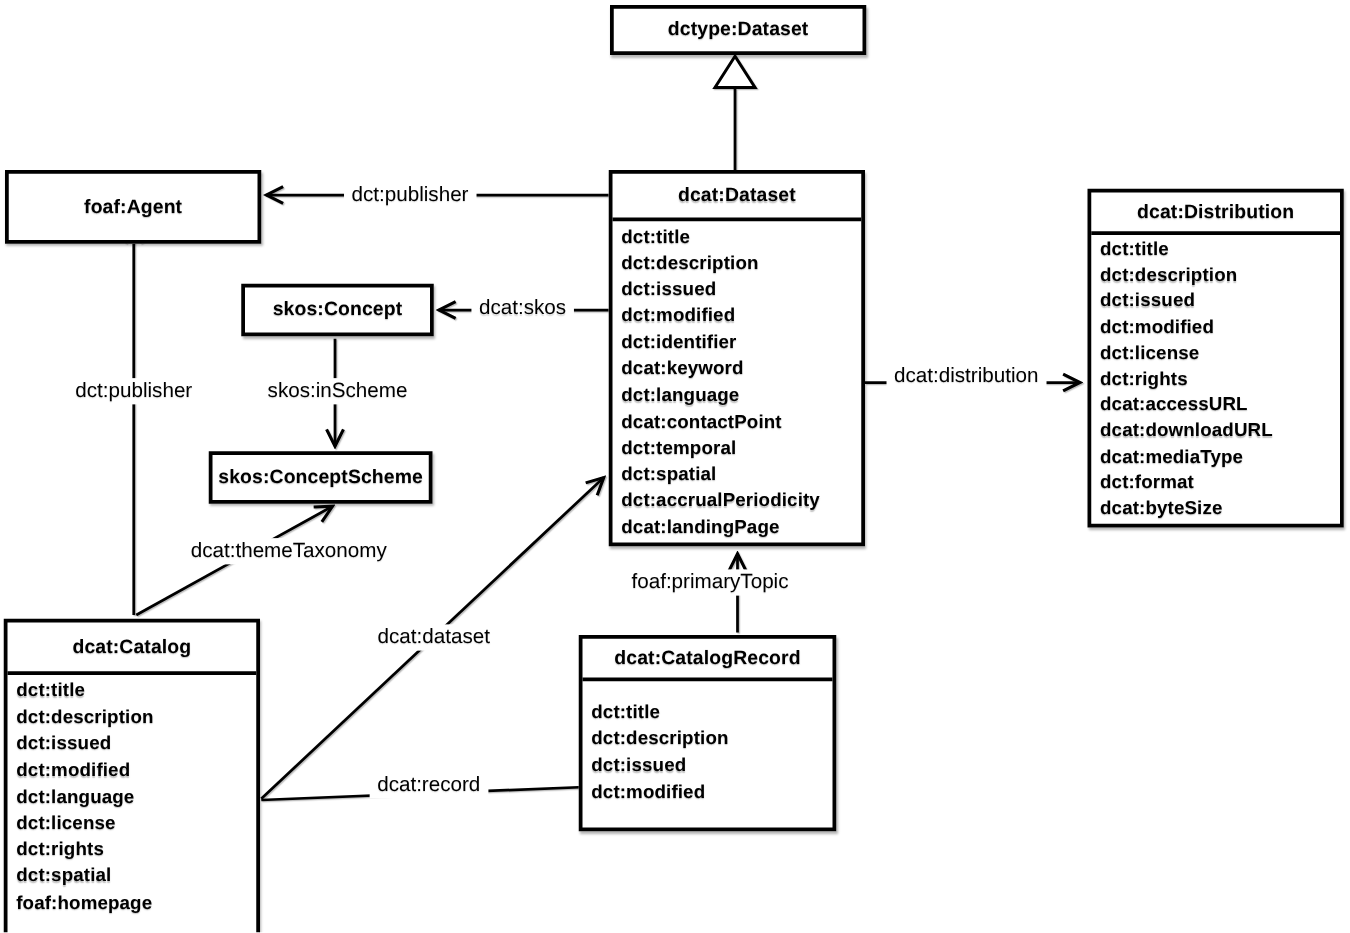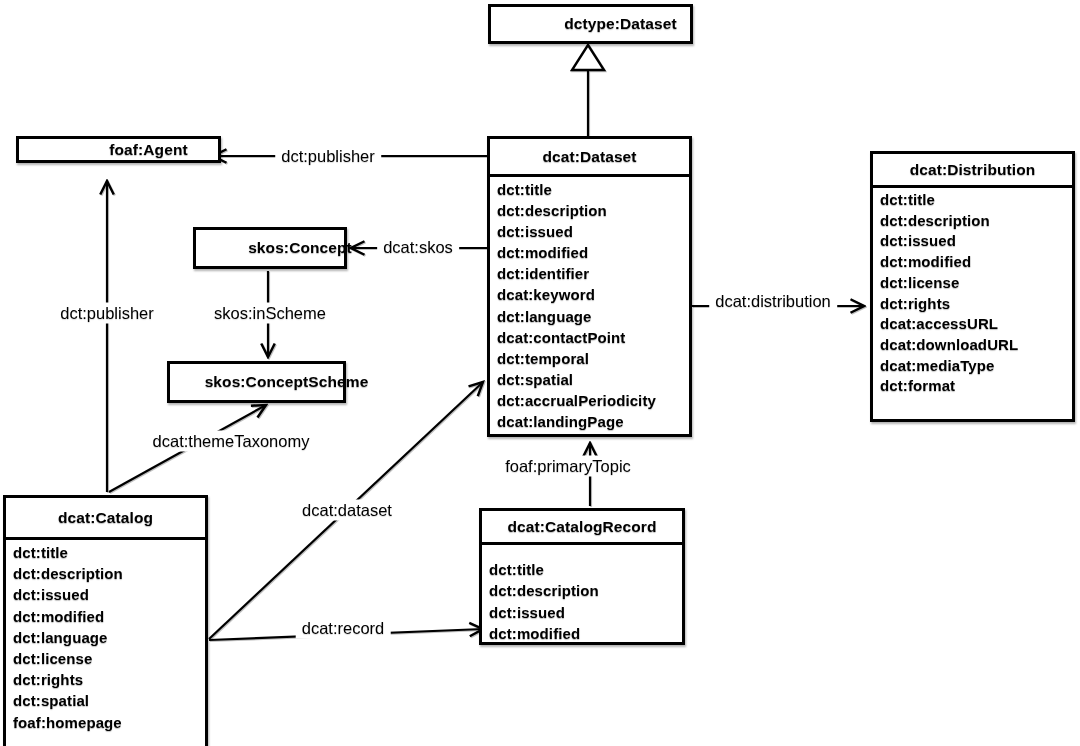--- a/index.html
+++ b/index.html
@@ -11,21 +11,21 @@
     filter:drop-shadow(1px 1.5px 0.5px rgba(0,0,0,0.25));}
   .uml-box{
     position:absolute;z-index:2;background:#fff;border:3px solid #000;
     box-sizing:border-box;box-shadow:1px 2px 2px rgba(0,0,0,0.3);
   }
   .box-title, .box-header{
     display:flex;align-items:center;justify-content:center;
     font-weight:bold;font-size:15.5px;letter-spacing:0.1px;
     text-shadow:0 1px 1px rgba(0,0,0,0.25);
   }
-  .box-title{width:100%;height:100%;padding-left:30px;}
+  .box-title{width:100%;height:100%;}
   .box-header{border-bottom:3px solid #000;}
   .props{
     list-style:none;margin:0;padding:2px 0 0 7px;
     font-weight:bold;font-size:15px;letter-spacing:0.1px;white-space:nowrap;
     text-shadow:0 1px 1px rgba(0,0,0,0.25);
   }
   .box-dataset .box-header{height:35px}
   .box-dataset .props li{line-height:21.1px}
   .box-distribution .box-header{height:31px}
   .box-distribution .props li{line-height:20.7px}
@@ -66,21 +66,21 @@
       <line x1="209" y1="640" x2="483" y2="629" marker-end="url(#arrow)"></line>
       <line x1="590" y1="506" x2="590" y2="443" marker-end="url(#arrow)"></line>
       <line x1="692" y1="306" x2="864" y2="306" marker-end="url(#arrow)"></line>
     </g>
   </svg>
 
   <div class="uml-box" style="left:488px;top:4px;width:205px;height:40px">
     <div class="box-title">dctype:Dataset</div>
   </div>
 
-  <div class="uml-box" style="left:16px;top:136px;width:205px;height:27px">
+  <div class="uml-box" style="left:4px;top:136px;width:205px;height:59px">
     <div class="box-title">foaf:Agent</div>
   </div>
 
   <div class="uml-box" style="left:193px;top:227px;width:154px;height:42px">
     <div class="box-title">skos:Concept</div>
   </div>
 
   <div class="uml-box" style="left:167px;top:361px;width:179px;height:42px">
     <div class="box-title">skos:ConceptScheme</div>
   </div>
@@ -109,39 +109,40 @@
         <li>dct:title</li>
         <li>dct:description</li>
         <li>dct:issued</li>
         <li>dct:modified</li>
         <li>dct:license</li>
         <li>dct:rights</li>
         <li>dcat:accessURL</li>
         <li>dcat:downloadURL</li>
         <li>dcat:mediaType</li>
         <li>dct:format</li>
+        <li>dcat:byteSize</li>
       </ul>
   </div>
 
   <div class="uml-box box-catalog" style="left:3px;top:495px;width:205px;height:284px">
     <div class="box-header">dcat:Catalog</div>
     <ul class="props">
         <li>dct:title</li>
         <li>dct:description</li>
         <li>dct:issued</li>
         <li>dct:modified</li>
         <li>dct:language</li>
         <li>dct:license</li>
         <li>dct:rights</li>
         <li>dct:spatial</li>
         <li>foaf:homepage</li>
       </ul>
   </div>
 
-  <div class="uml-box box-record" style="left:479px;top:508px;width:206px;height:137px">
+  <div class="uml-box box-record" style="left:463px;top:508px;width:206px;height:157px">
     <div class="box-header">dcat:CatalogRecord</div>
     <ul class="props">
         <li>dct:title</li>
         <li>dct:description</li>
         <li>dct:issued</li>
         <li>dct:modified</li>
       </ul>
   </div>
 
   <div class="rel-label" style="left:328px;top:156px">dct:publisher</div>

